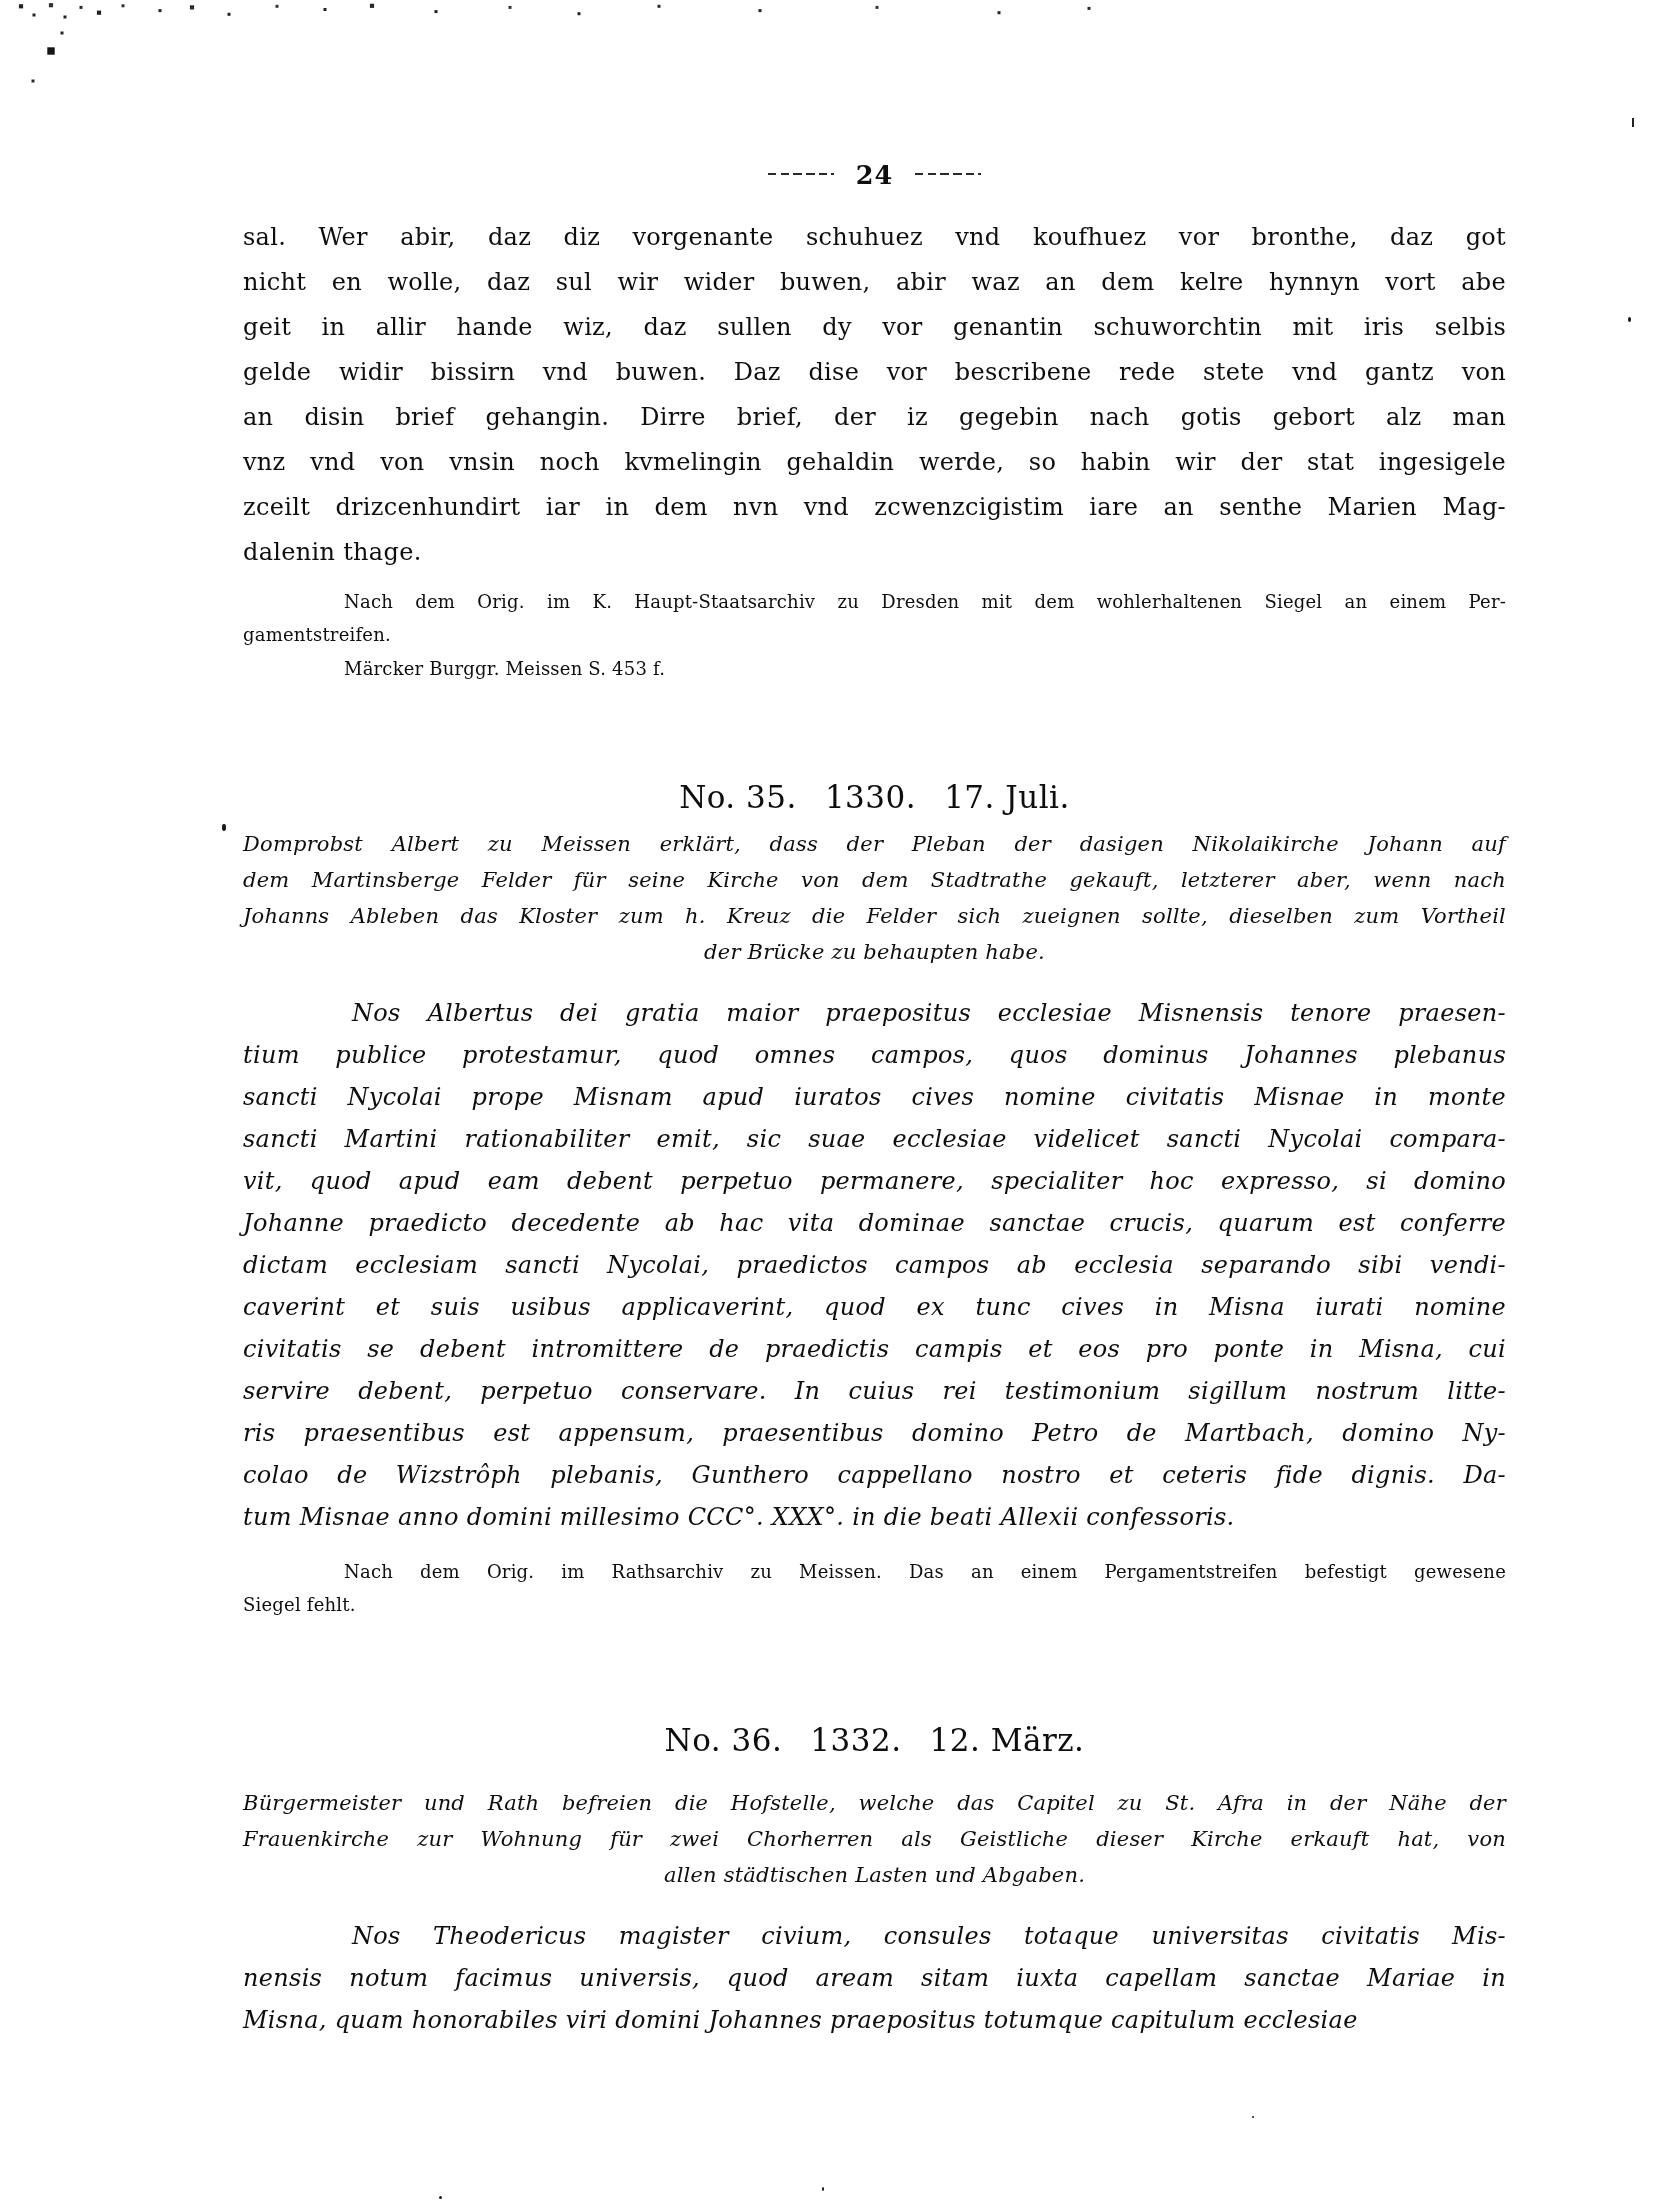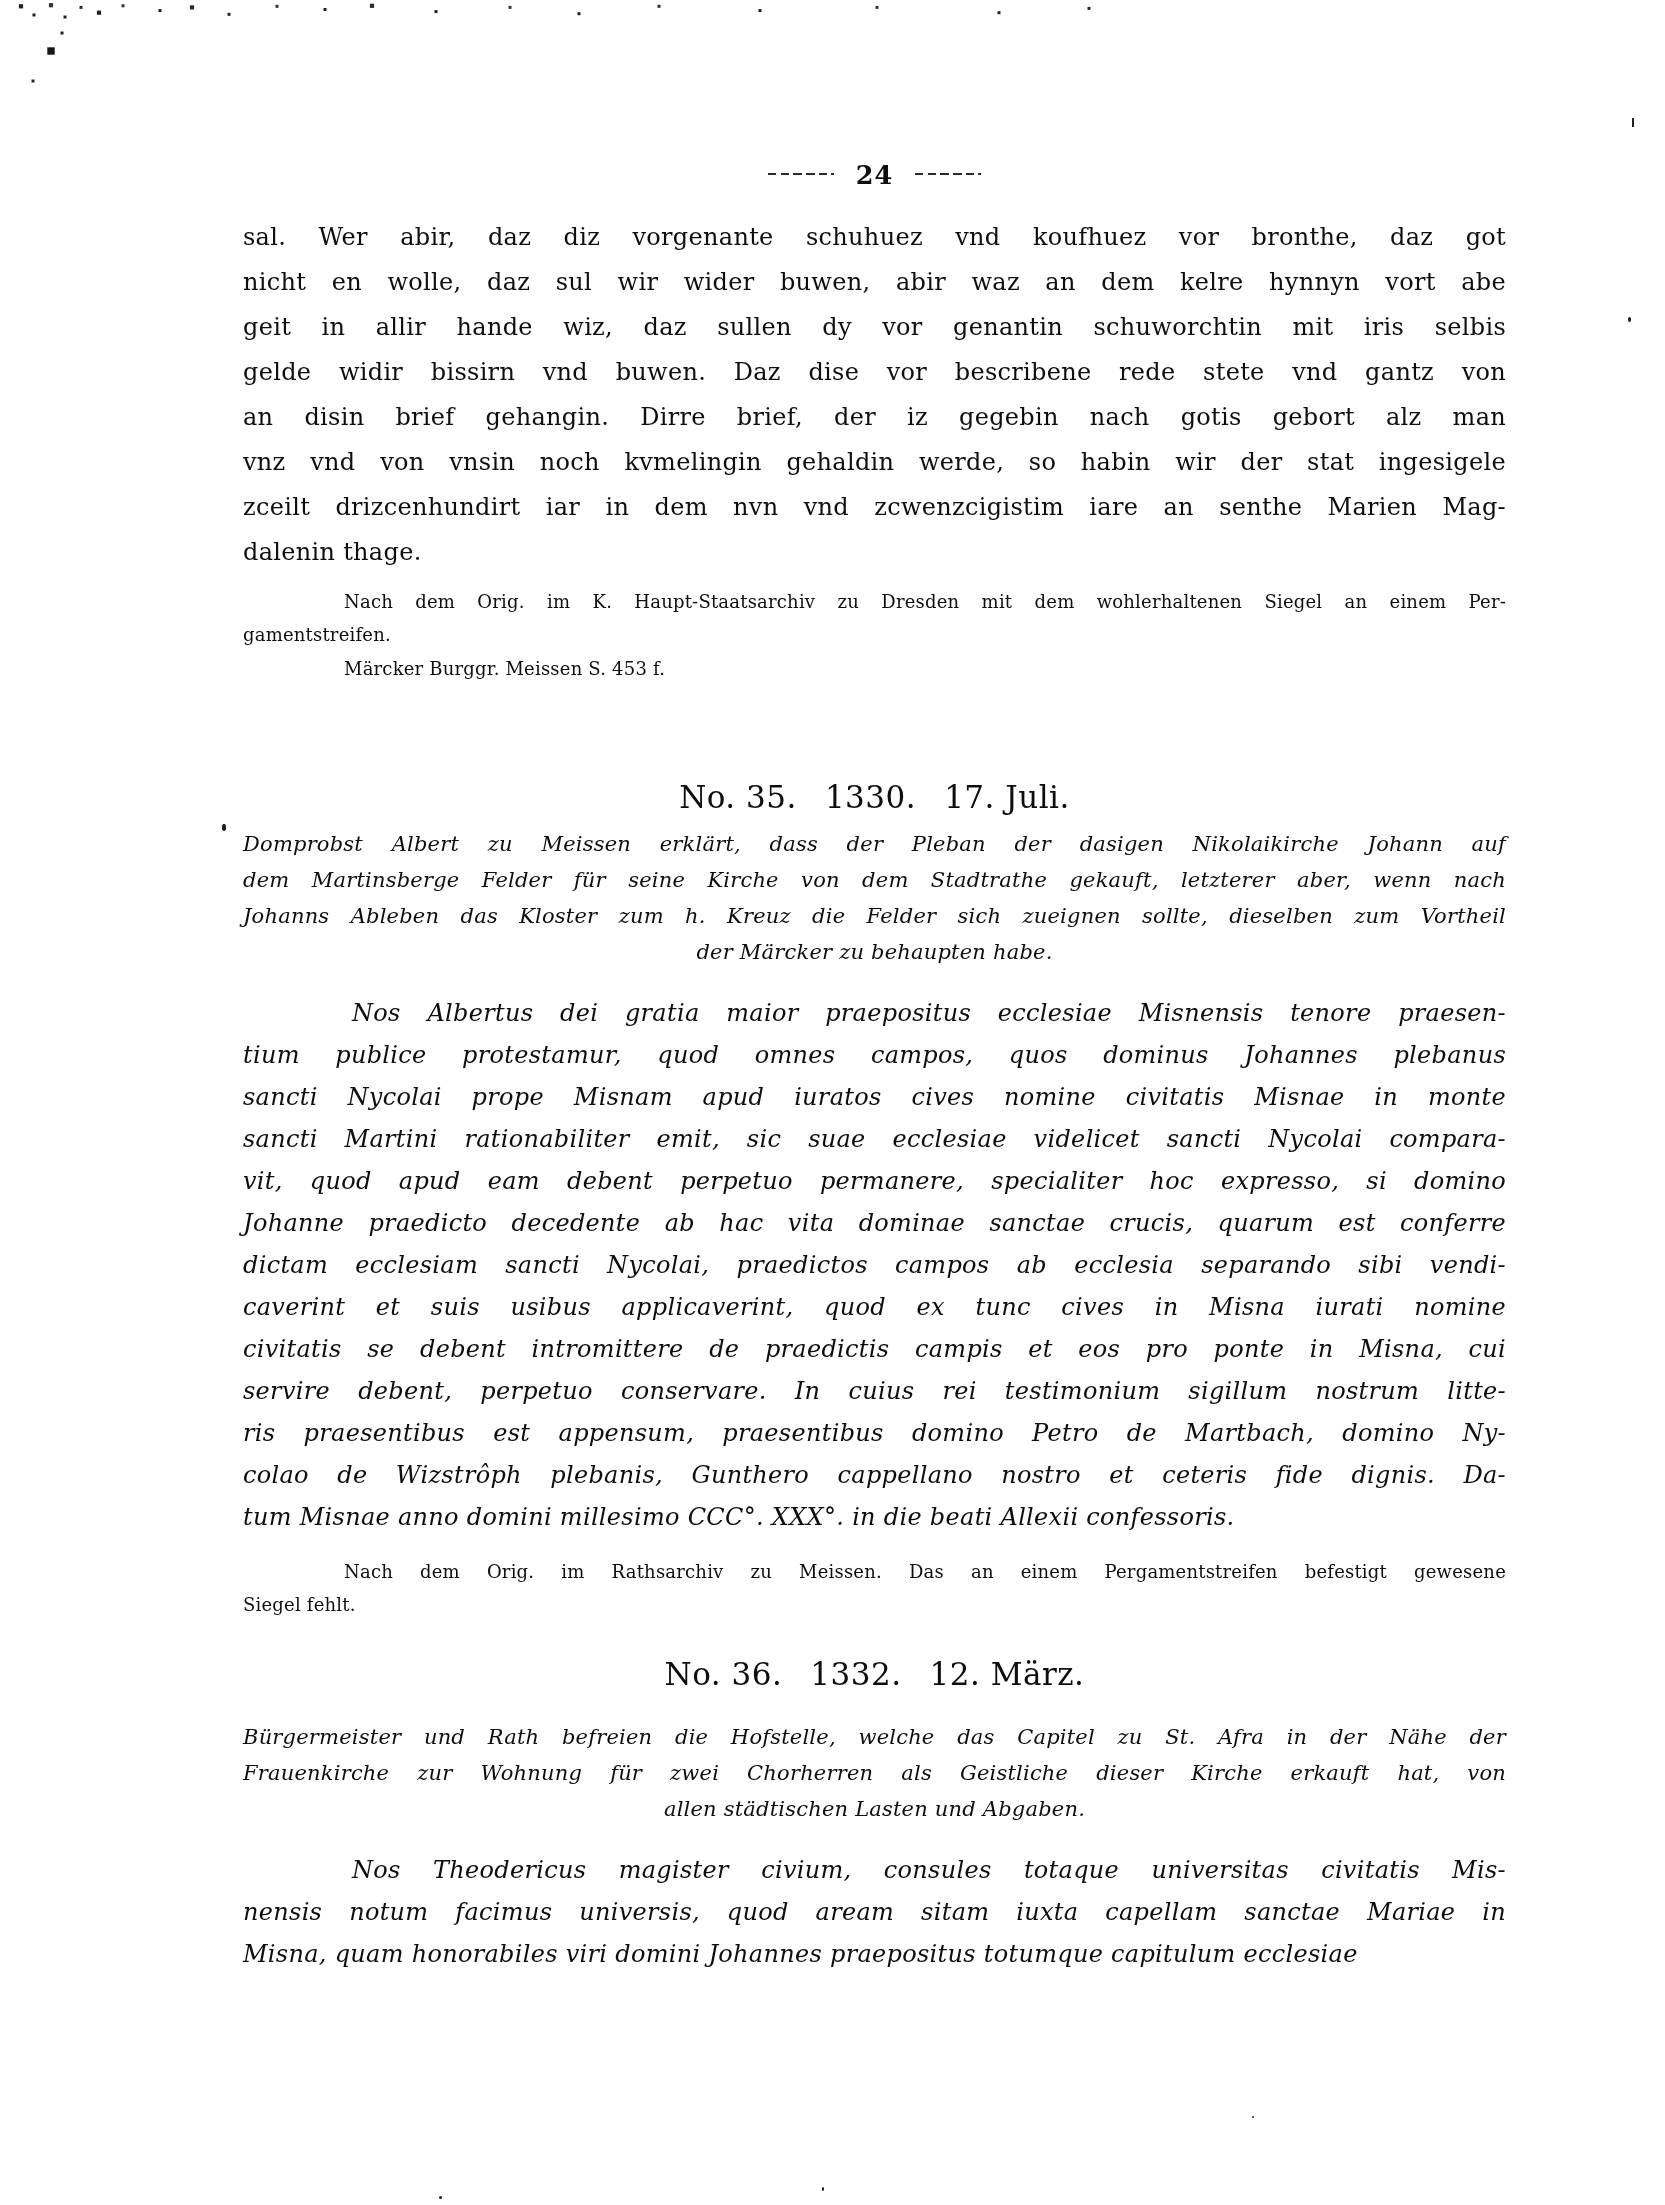--- a/index.html
+++ b/index.html
@@ -85,21 +85,21 @@
   }
   .sum-line.end-center { text-align-last: center; }
   
   .mt-p1   { margin-top: 21px; }
   .mt-n1   { margin-top: 9.6px; }
   .mt-n2   { margin-top: 1.1px; }
   .mt-h35  { margin-top: 93px; text-align: center; }
   .mt-s35  { margin-top: 9px; }
   .mt-b35  { margin-top: 22px; }
   .mt-n35  { margin-top: 17px; }
-  .mt-h36  { margin-top: 34px; }
+  .mt-h36  { margin-top: 100px; }
   .mt-s36  { margin-top: 25.5px; }
   .mt-b36  { margin-top: 22px; }
   
   .noise-dot {
     position: absolute;
     width: 2.7px;
     height: 2.7px;
     background: #1c1c1c;
     border-radius: 50%;
   }
@@ -160,21 +160,21 @@
     <div class="note-single mt-n2">Märcker Burggr. Meissen S. 453 f.</div>
 
     <div class="heading mt-h35">
       <span class="seg">No. 35.</span><span class="seg">1330.</span><span class="seg">17. Juli.</span>
     </div>
 
     <div class="mt-s35">
       <div class="sum-line">Domprobst Albert zu Meissen erklärt, dass der Pleban der dasigen Nikolaikirche Johann auf</div>
       <div class="sum-line">dem Martinsberge Felder für seine Kirche von dem Stadtrathe gekauft, letzterer aber, wenn nach</div>
       <div class="sum-line">Johanns Ableben das Kloster zum h. Kreuz die Felder sich zueignen sollte, dieselben zum Vortheil</div>
-      <div class="sum-line end-center">der Märcker zu behaupten habe.</div>
+      <div class="sum-line end-center">der Brücke zu behaupten habe.</div>
     </div>
 
     <div class="mt-b35">
       <div class="bl bl-l indent">Nos Albertus dei gratia maior praepositus ecclesiae Misnensis tenore praesen-</div>
       <div class="bl bl-l">tium publice protestamur, quod omnes campos, quos dominus Johannes plebanus</div>
       <div class="bl bl-l">sancti Nycolai prope Misnam apud iuratos cives nomine civitatis Misnae in monte</div>
       <div class="bl bl-l">sancti Martini rationabiliter emit, sic suae ecclesiae videlicet sancti Nycolai compara-</div>
       <div class="bl bl-l">vit, quod apud eam debent perpetuo permanere, specialiter hoc expresso, si domino</div>
       <div class="bl bl-l">Johanne praedicto decedente ab hac vita dominae sanctae crucis, quarum est conferre</div>
       <div class="bl bl-l">dictam ecclesiam sancti Nycolai, praedictos campos ab ecclesia separando sibi vendi-</div>

